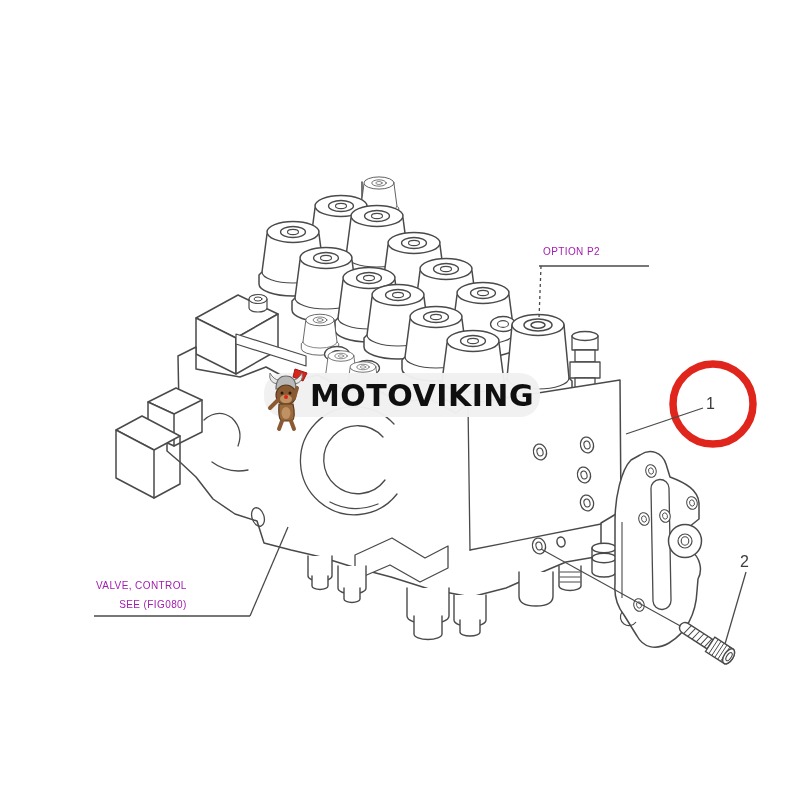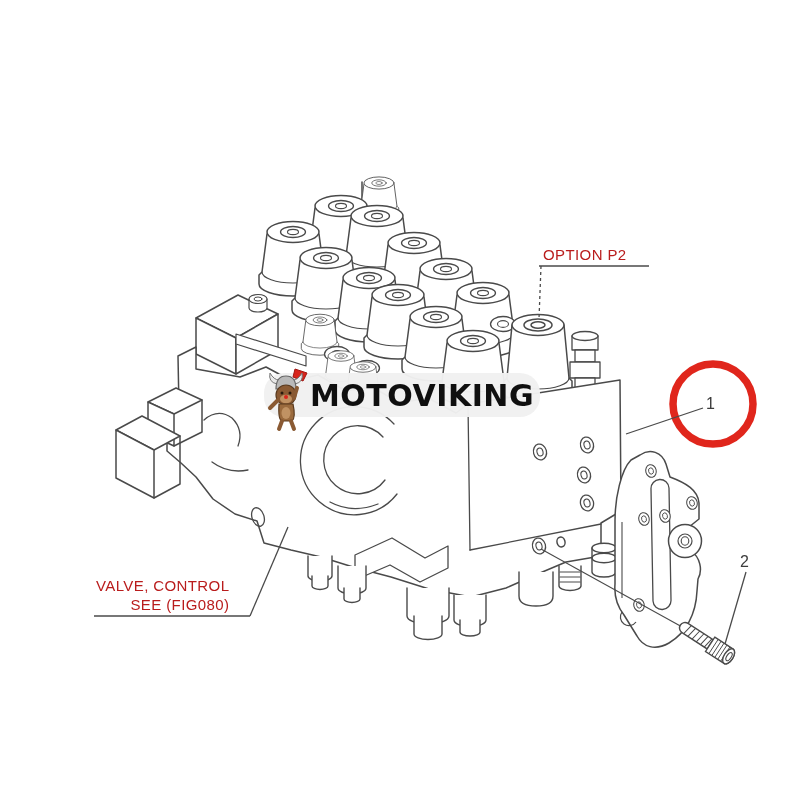--- a/index.html
+++ b/index.html
@@ -2,21 +2,21 @@
 <html><head>
 <meta charset="utf-8">
 <style>
   html,body{margin:0;padding:0;background:#ffffff;}
   #canvas{
     position:relative;width:800px;height:800px;background:#ffffff;overflow:hidden;
     font-family:"Liberation Sans", sans-serif;
   }
   #drawing{position:absolute;left:0;top:0;z-index:1;}
   .lbl{
-    position:absolute;color:#b91c1c;font-size:15px;letter-spacing:0.4px;
+    position:absolute;color:#a21caf;font-size:10px;letter-spacing:0.4px;
     white-space:nowrap;z-index:4;font-family:"Liberation Sans",sans-serif;
   }
   .callout-num{font-size:16px;color:#3c3c3c;}
   #valve-note{line-height:19px;text-align:right;}
   #watermark-pill{
     position:absolute;left:264px;top:373px;width:276px;height:44px;
     background:rgba(241,241,241,0.97);border-radius:20px;z-index:2;
     display:flex;align-items:center;padding-left:46px;box-sizing:border-box;
   }
   #watermark-text{

